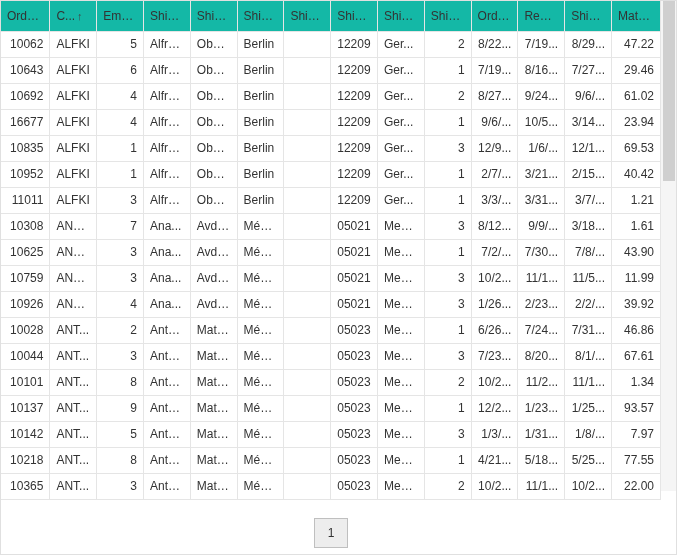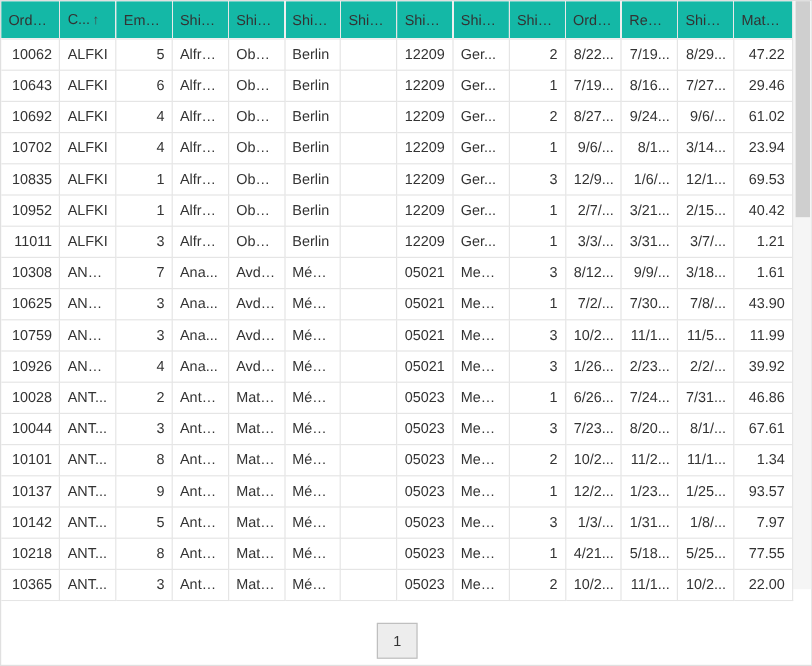--- a/index.html
+++ b/index.html
@@ -179,32 +179,32 @@
             <td><span></span></td>
             <td><span>12209</span></td>
             <td><span>Ger...</span></td>
             <td class="num"><span>2</span></td>
             <td class="num"><span>8/27...</span></td>
             <td class="num"><span>9/24...</span></td>
             <td class="num"><span>9/6/...</span></td>
             <td class="num"><span>61.02</span></td>
           </tr>
           <tr>
-            <td class="num"><span>10702</span></td>
+            <td class="num"><span>16677</span></td>
             <td><span>ALFKI</span></td>
             <td class="num"><span>4</span></td>
             <td><span>Alfre...</span></td>
             <td><span>Ober...</span></td>
             <td><span>Berlin</span></td>
             <td><span></span></td>
             <td><span>12209</span></td>
             <td><span>Ger...</span></td>
             <td class="num"><span>1</span></td>
             <td class="num"><span>9/6/...</span></td>
-            <td class="num"><span>8/1...</span></td>
+            <td class="num"><span>10/5...</span></td>
             <td class="num"><span>3/14...</span></td>
             <td class="num"><span>23.94</span></td>
           </tr>
           <tr>
             <td class="num"><span>10835</span></td>
             <td><span>ALFKI</span></td>
             <td class="num"><span>1</span></td>
             <td><span>Alfre...</span></td>
             <td><span>Ober...</span></td>
             <td><span>Berlin</span></td>

